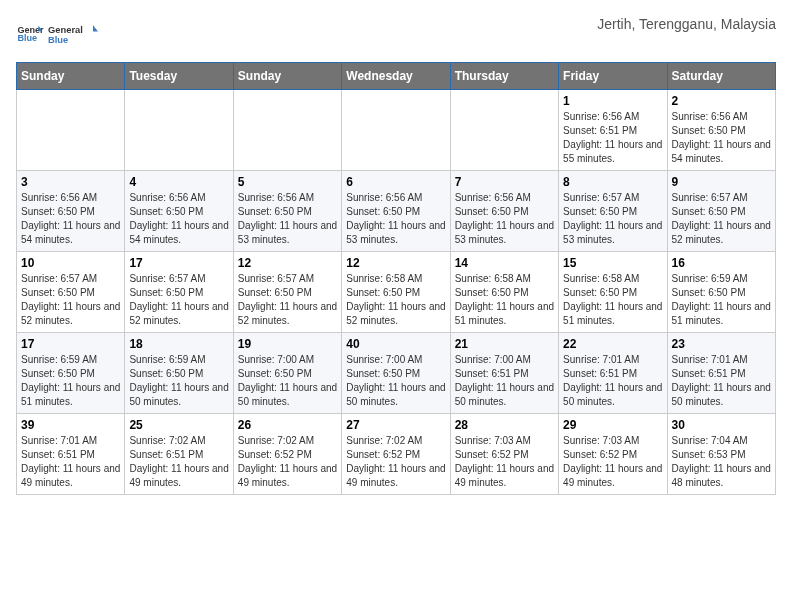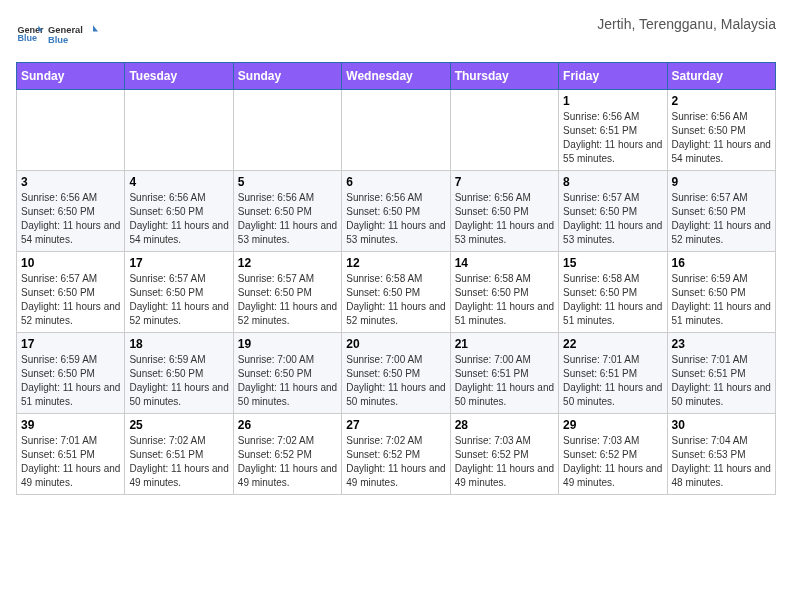--- a/index.html
+++ b/index.html
@@ -36,21 +36,21 @@
     .location {
       font-size: 14px;
       color: #555;
     }
     table {
       width: 100%;
       border-collapse: collapse;
       font-size: 10.5px;
     }
     thead tr th {
-      background-color: #8b5cf6;
+      background-color: #737373;
       color: #fff;
       padding: 6px 4px;
       text-align: left;
       font-size: 12px;
       border: 1px solid #2a6aaf;
     }
     tbody tr td {
       border: 1px solid #ccc;
       vertical-align: top;
       padding: 4px;
@@ -235,21 +235,21 @@
 Sunset: 6:50 PM
 Daylight: 11 hours and 50 minutes.</div>
         </td>
         <td>
           <span class="day-num">19</span>
           <div class="day-info" style="white-space: pre-line;">Sunrise: 7:00 AM
 Sunset: 6:50 PM
 Daylight: 11 hours and 50 minutes.</div>
         </td>
         <td>
-          <span class="day-num">20</span>
+          <span class="day-num">40</span>
           <div class="day-info" style="white-space: pre-line;">Sunrise: 7:00 AM
 Sunset: 6:50 PM
 Daylight: 11 hours and 50 minutes.</div>
         </td>
         <td>
           <span class="day-num">21</span>
           <div class="day-info" style="white-space: pre-line;">Sunrise: 7:00 AM
 Sunset: 6:51 PM
 Daylight: 11 hours and 50 minutes.</div>
         </td>

